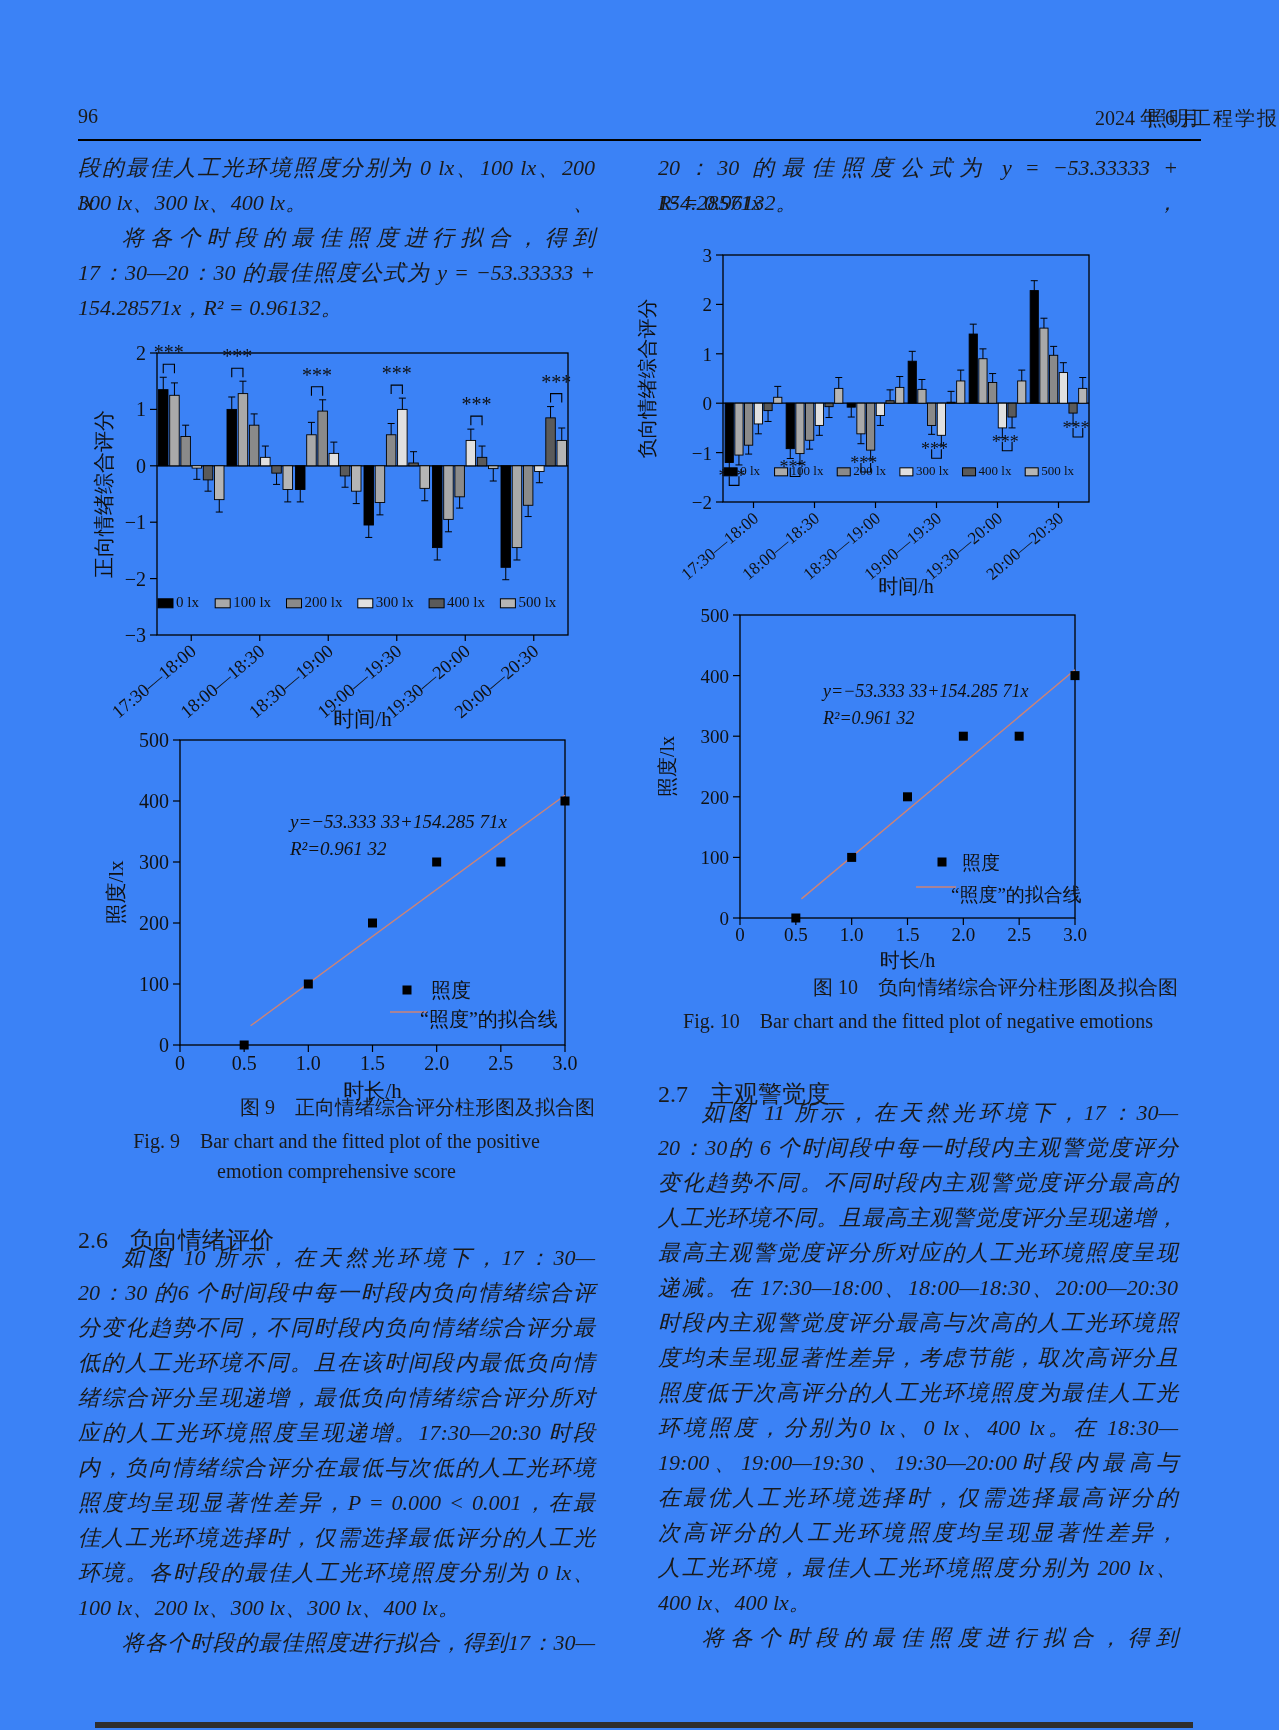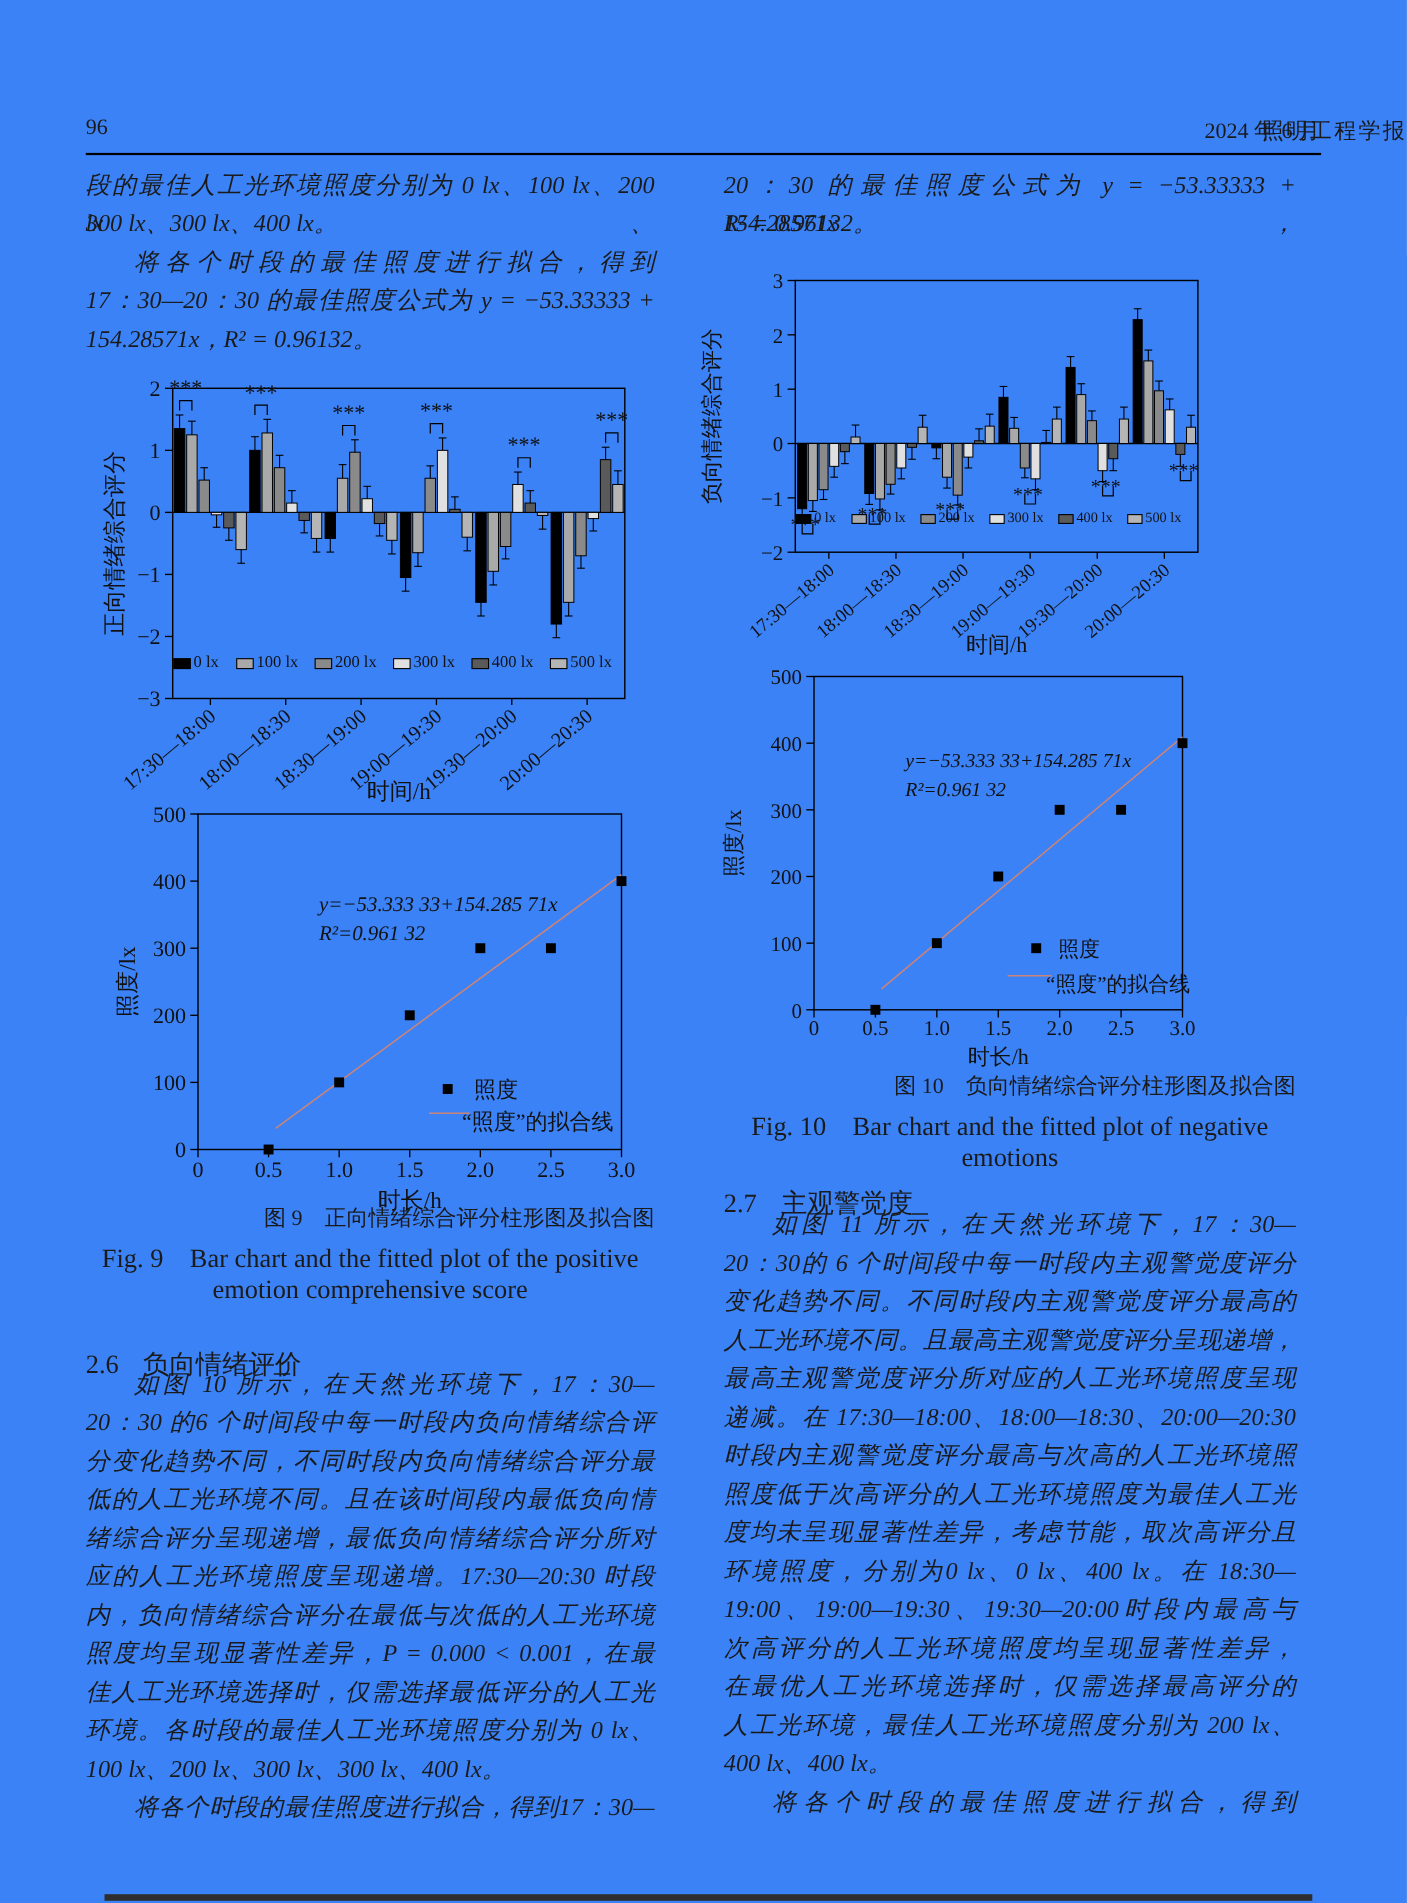--- a/index.html
+++ b/index.html
@@ -8,21 +8,21 @@
   .abs{position:absolute;}
   .hdr{font-size:20px;}
   .rule{position:absolute;background:#000;}
   .col{position:absolute;font-size:22px;line-height:35px;font-style:italic;}
   .ln{height:35px;text-align:justify;text-align-last:justify;}
   .ln.short{text-align-last:left;}
   .ln.ind{text-indent:44px;}
   .heading{position:absolute;font-size:24px;font-weight:normal;margin-top:28px;}
   .heading .num{margin-right:22px;}
   .capzh{position:absolute;font-size:20px;text-align:right;}
-  .capen{position:absolute;font-size:24px;text-align:center;}
+  .capen{position:absolute;font-size:20px;text-align:center;}
   svg.chart{position:absolute;overflow:visible;}
   svg text{font-family:"Liberation Serif","DejaVu Serif",serif;fill:#111;}
   .botstrip{position:absolute;background:#2e2e2e;}
 </style>
 </head>
 <body>
 
 <div id="page">
 
   <div class="abs hdr" style="left:78px;top:105px;">96</div>
@@ -488,25 +488,25 @@
   </div>
 
   <div class="col" style="left:658px;top:1095px;width:520px;">
       <div class="ln ind">如图 11 所示，在天然光环境下，17：30—</div>
       <div class="ln">20：30的 6 个时间段中每一时段内主观警觉度评分</div>
       <div class="ln">变化趋势不同。不同时段内主观警觉度评分最高的</div>
       <div class="ln">人工光环境不同。且最高主观警觉度评分呈现递增，</div>
       <div class="ln">最高主观警觉度评分所对应的人工光环境照度呈现</div>
       <div class="ln">递减。在 17:30—18:00、18:00—18:30、20:00—20:30</div>
       <div class="ln">时段内主观警觉度评分最高与次高的人工光环境照</div>
+      <div class="ln">度均未呈现显著性差异，考虑节能，取次高评分且</div>
       <div class="ln">照度低于次高评分的人工光环境照度为最佳人工光</div>
-      <div class="ln">度均未呈现显著性差异，考虑节能，取次高评分且</div>
       <div class="ln">环境照度，分别为0 lx、0 lx、400 lx。在 18:30—</div>
       <div class="ln">19:00、19:00—19:30、19:30—20:00时段内最高与</div>
+      <div class="ln">在最优人工光环境选择时，仅需选择最高评分的</div>
       <div class="ln">次高评分的人工光环境照度均呈现显著性差异，</div>
-      <div class="ln">在最优人工光环境选择时，仅需选择最高评分的</div>
       <div class="ln">人工光环境，最佳人工光环境照度分别为 200 lx、</div>
       <div class="ln short">400 lx、400 lx。</div>
       <div class="ln ind">将各个时段的最佳照度进行拟合，得到</div>
     </div>
 
   <div class="botstrip" style="left:95px;top:1722px;width:1098px;height:6px;"></div>
 </div>
 
 </body></html>

